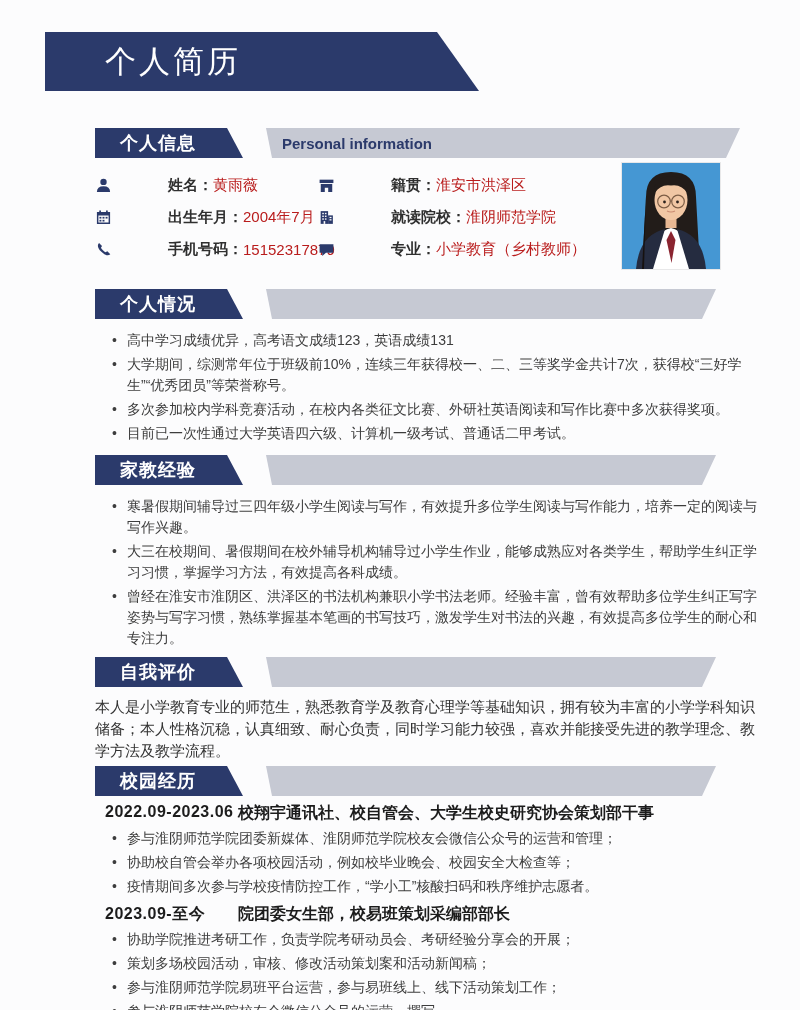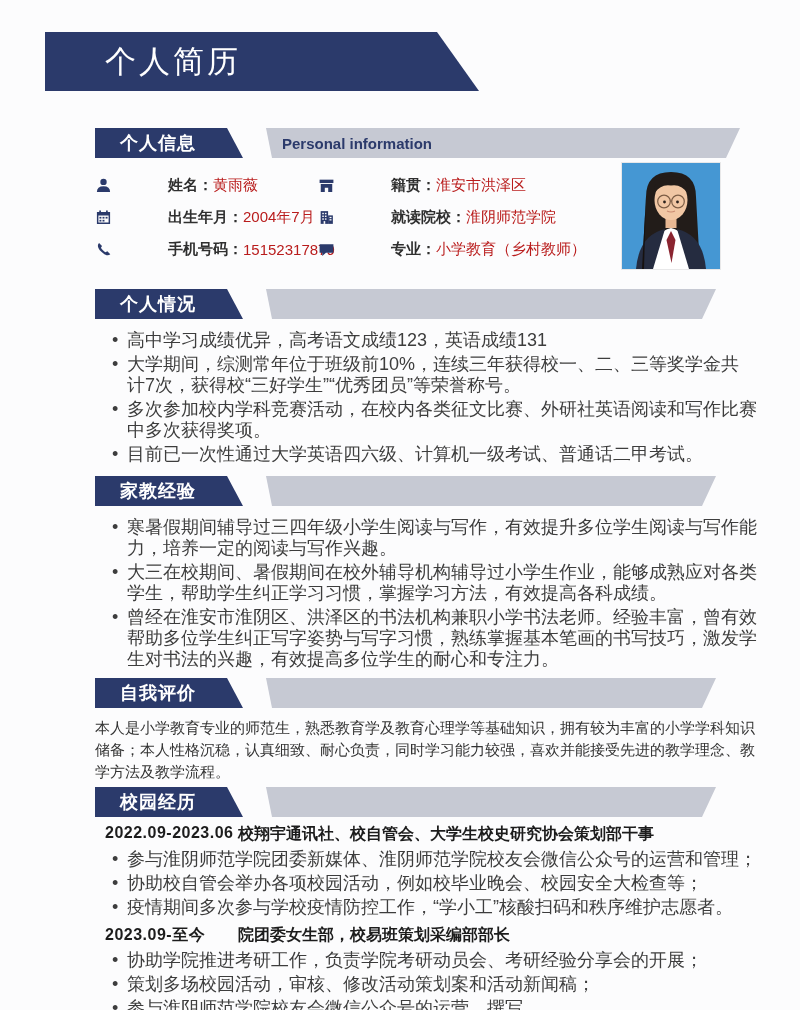--- a/index.html
+++ b/index.html
@@ -58,21 +58,21 @@
   
   .photo {
     position:absolute; top:163px; left:622px; width:98px; height:106px;
     box-shadow:0 0 0 1px rgba(0,0,0,.08);
   }
   .photo svg { display:block; width:100%; height:100%; }
 
   
   ul.bullets { list-style:none; margin-top:11px; padding-left:32px; }
   ul.bullets li {
-    position:relative; font-size:18px; line-height:21px; margin-bottom:3px; color:#3d3d3d;
+    position:relative; font-size:14px; line-height:21px; margin-bottom:3px; color:#3d3d3d;
   }
   ul.bullets li::before {
     content:"•"; position:absolute; left:-15px; top:0; color:#3d3d3d;
   }
 
   .mt28 { margin-top:28px; }
   .mt11 { margin-top:11px; }
   .mt8  { margin-top:8px; }
   .mt4  { margin-top:4px; }
 
@@ -253,17 +253,18 @@
       <li>疫情期间多次参与学校疫情防控工作，“学小工”核酸扫码和秩序维护志愿者。</li>
     </ul>
 
     <div class="exp-heading">
       <span class="exp-date">2023.09-至今</span>
       <span class="exp-role">院团委女生部，校易班策划采编部部长</span>
     </div>
     <ul class="bullets exp">
       <li>协助学院推进考研工作，负责学院考研动员会、考研经验分享会的开展；</li>
       <li>策划多场校园活动，审核、修改活动策划案和活动新闻稿；</li>
+      <li>参与淮阴师范学院易班平台运营，参与易班线上、线下活动策划工作；</li>
       <li>参与淮阴师范学院校友会微信公众号的运营，撰写</li>
     </ul>
 
   </div>
 </div>
 
 </body></html>

